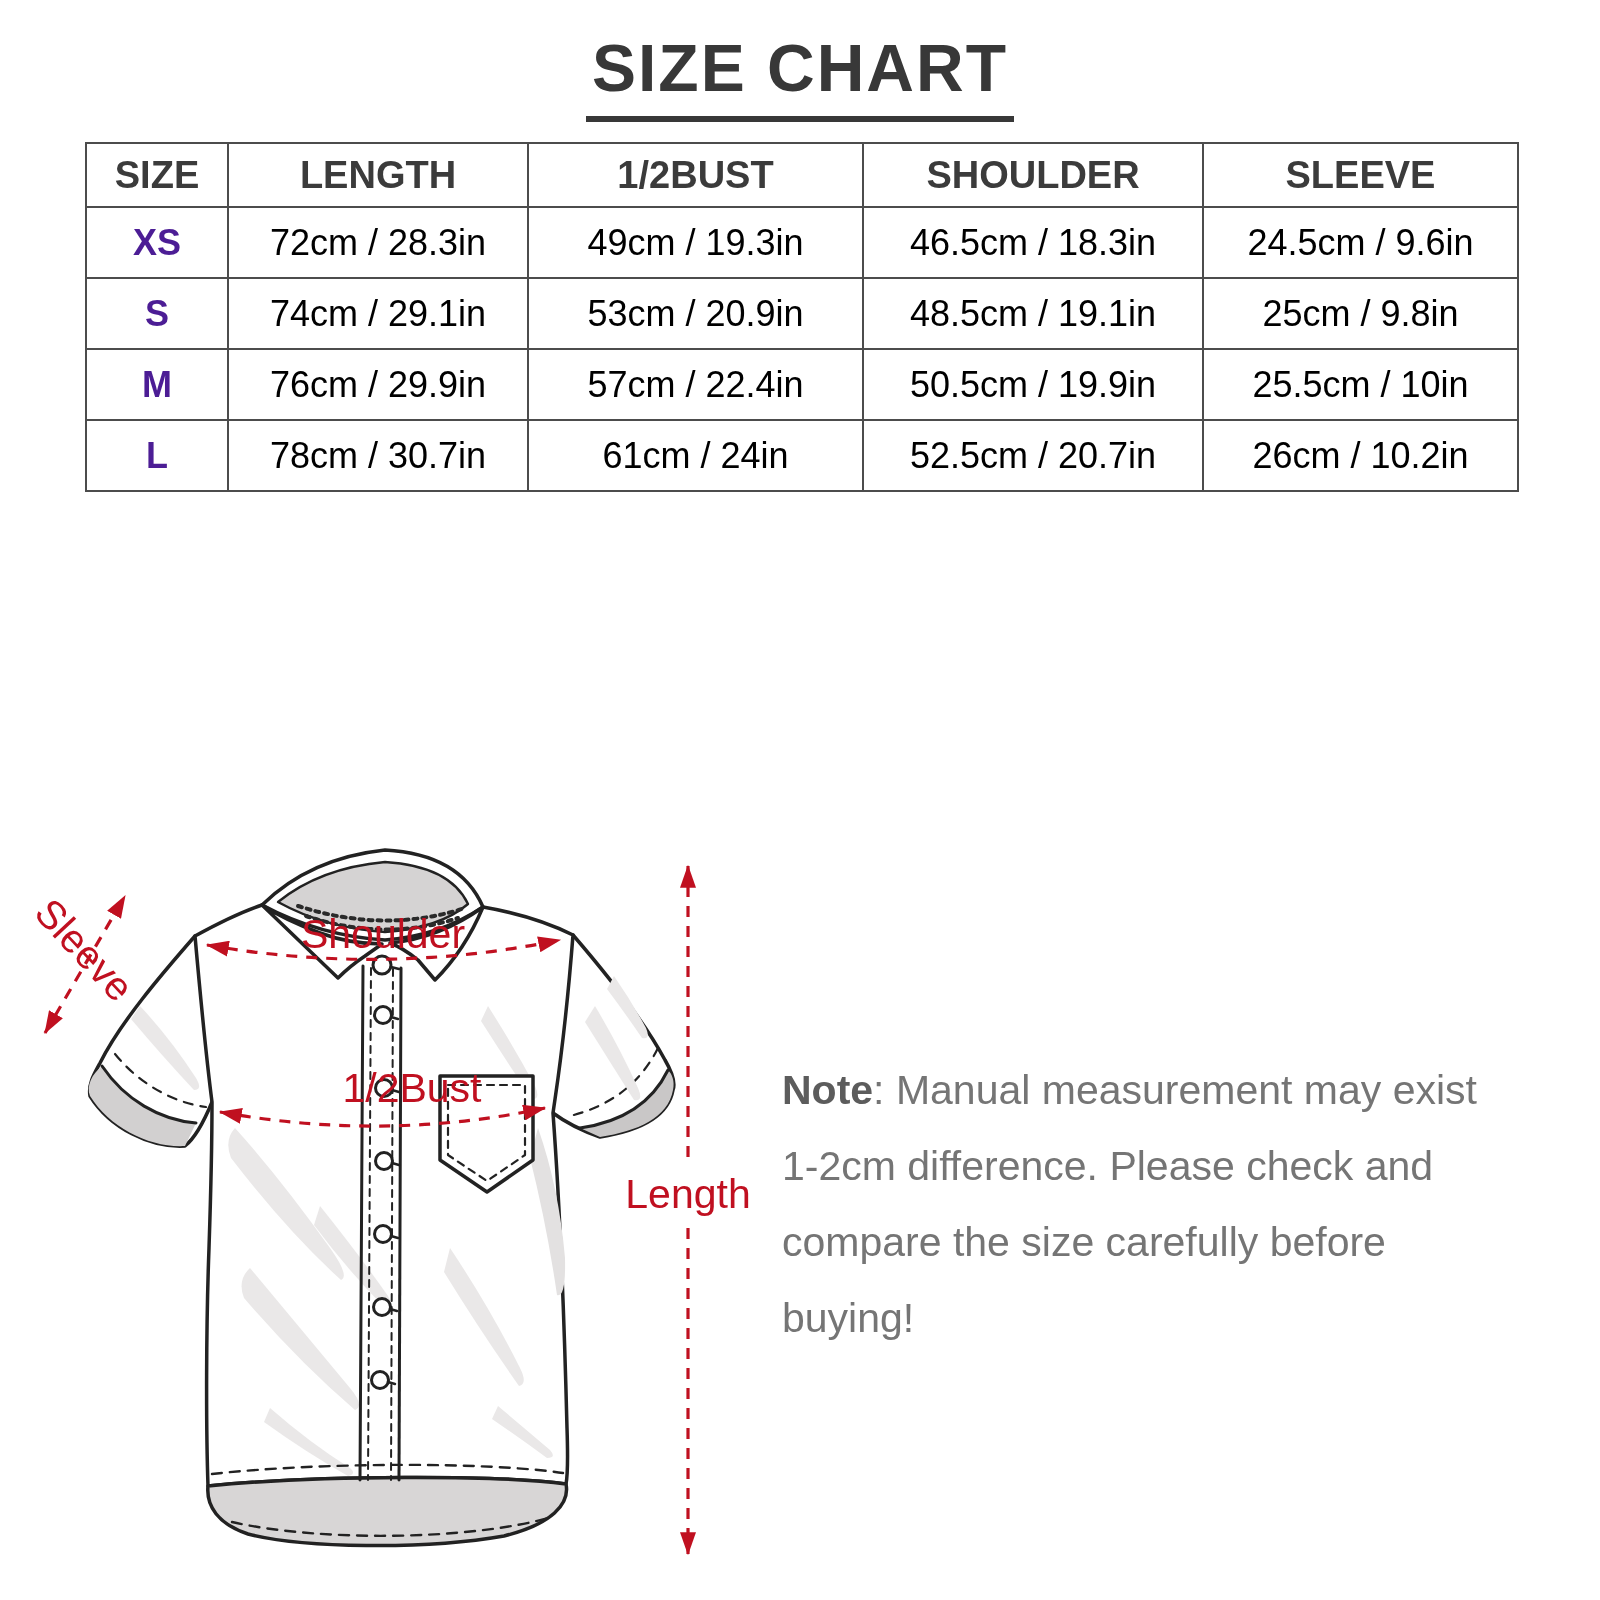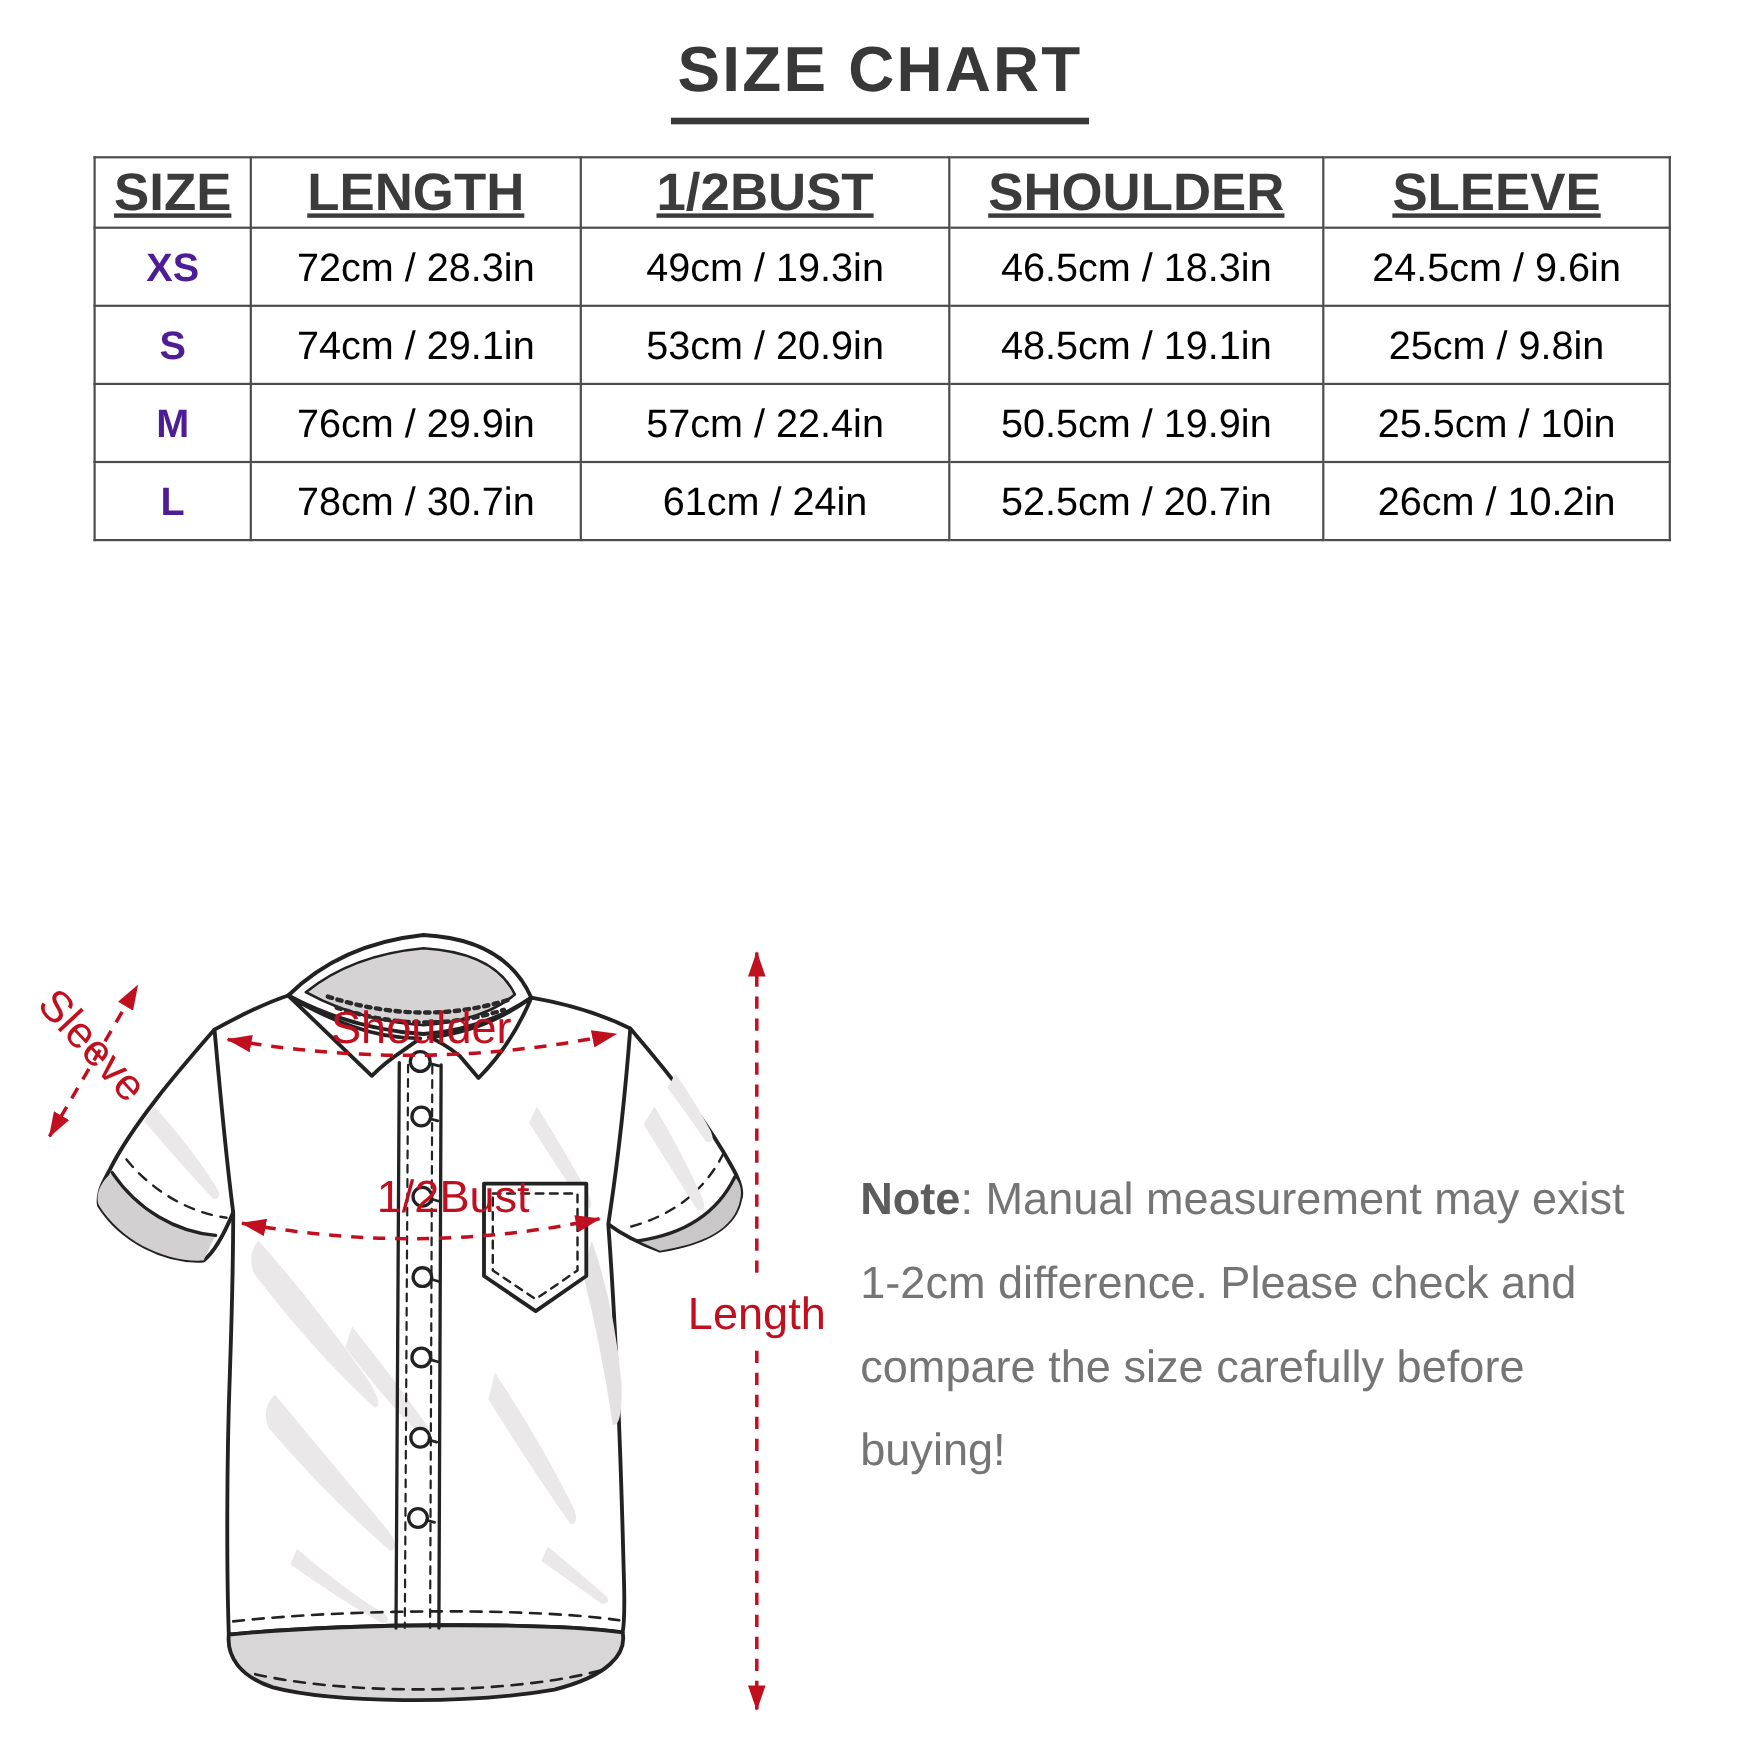--- a/index.html
+++ b/index.html
@@ -1,27 +1,27 @@
 <!DOCTYPE html>
 <html><head>
 <meta charset="utf-8">
 <style>
   html,body{margin:0;padding:0;background:#ffffff;}
   body{font-family:"Liberation Sans", sans-serif;}
   .canvas{position:relative;width:1600px;height:1600px;background:#ffffff;overflow:hidden;}
 
   .title-wrap{position:absolute;top:30px;left:0;width:1600px;text-align:center;}
-  .title{display:inline-block;font-size:58px;font-weight:bold;color:#383838;letter-spacing:2px;
+  .title{display:inline-block;font-size:66px;font-weight:bold;color:#383838;letter-spacing:2px;
          border-bottom:6px solid #383838;padding:0 6px 10px 6px;}
 
   table.size-table{position:absolute;left:85px;top:142px;width:1432px;border-collapse:collapse;
                    table-layout:fixed;}
   table.size-table th, table.size-table td{border:2px solid #4c4c4c;text-align:center;vertical-align:middle;
                    padding:0;white-space:nowrap;overflow:hidden;}
-  table.size-table th{height:62px;font-size:48px;font-weight:bold;color:#3b3b3b;text-decoration:underline;}
+  table.size-table th{height:62px;font-size:38px;font-weight:bold;color:#3b3b3b;}
   table.size-table td{height:69px;font-size:36px;color:#000000;}
   table.size-table td.size-col{font-weight:bold;color:#4c1d95;}
 
   .shirt-svg{position:absolute;left:20px;top:828px;width:740px;height:772px;}
 
   .note{position:absolute;left:782px;top:1052px;width:700px;font-size:41px;line-height:76px;color:#757575;}
   .note b{color:#5c5c5c;}
 </style>
 </head>
 <body>

